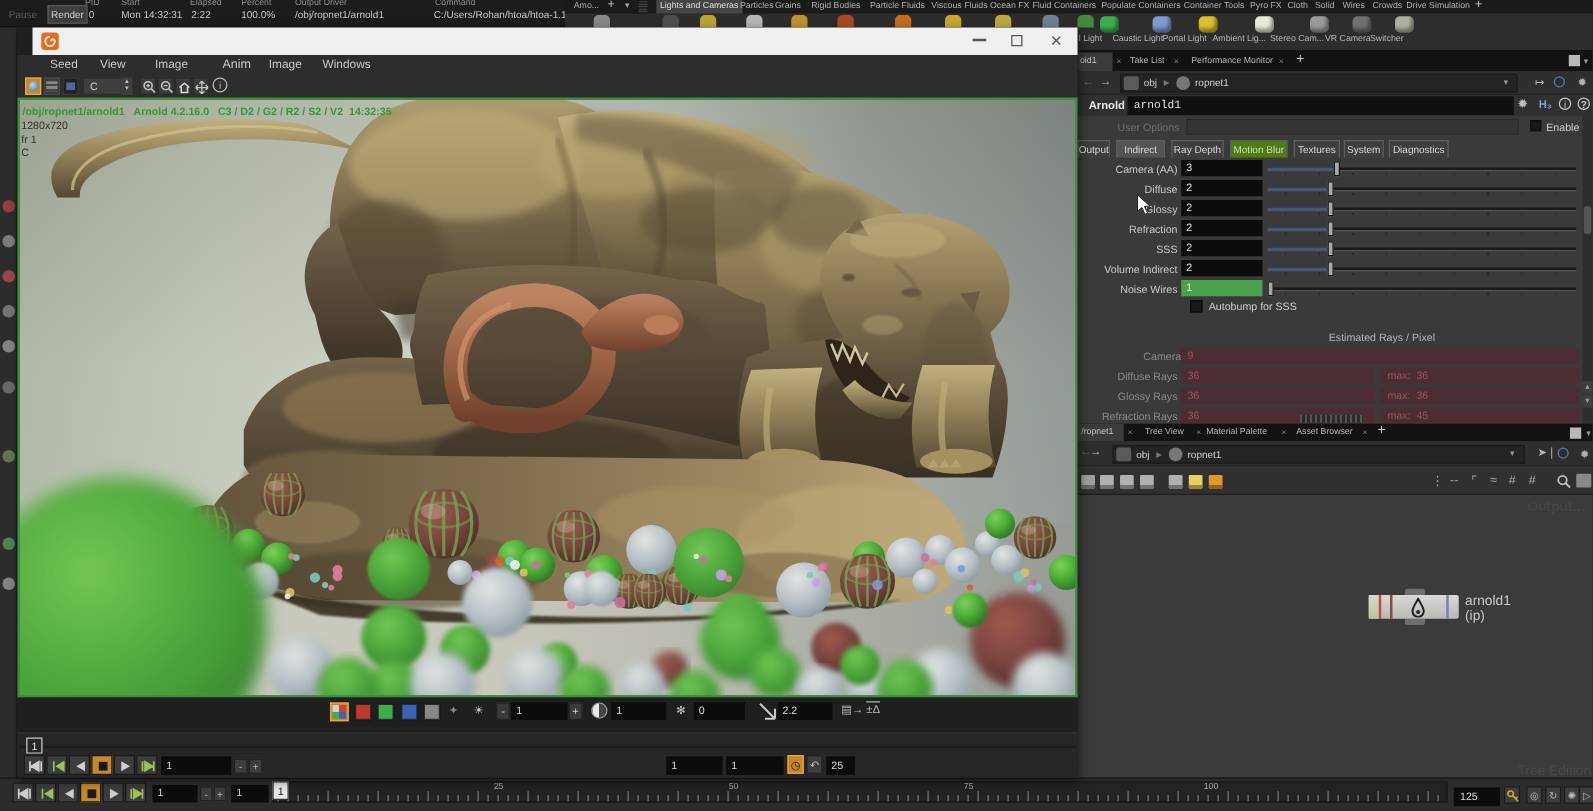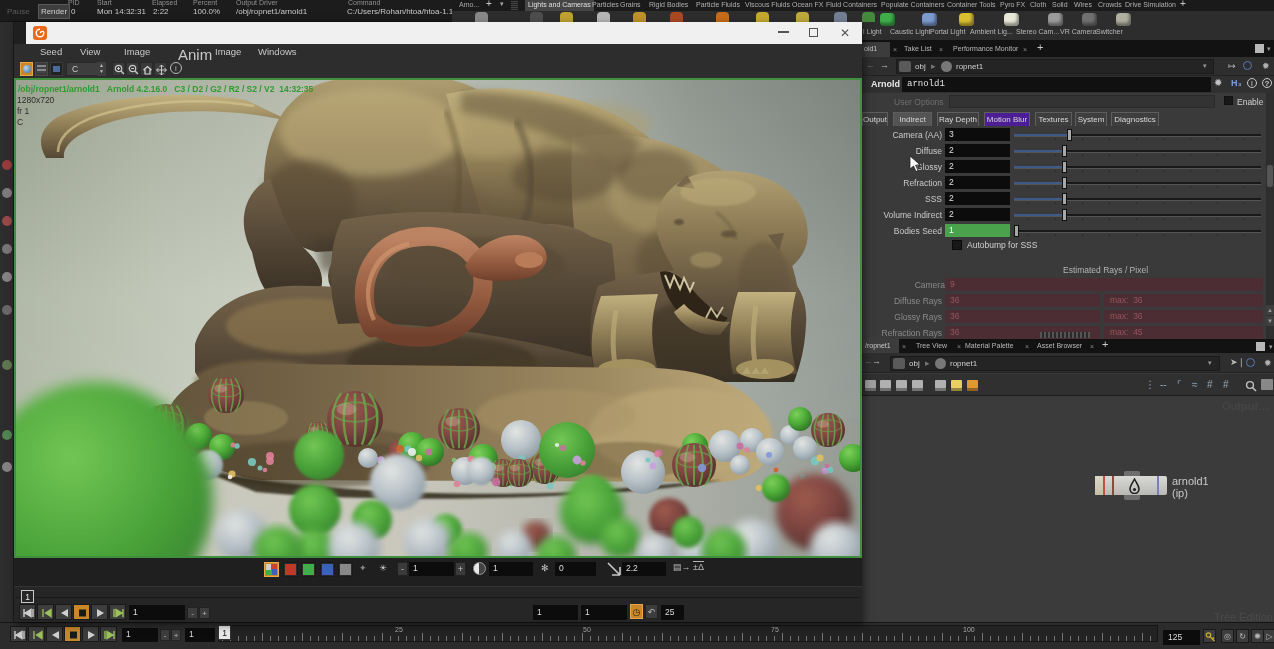--- a/index.html
+++ b/index.html
@@ -104,21 +104,21 @@
 <div class="abs" style="left:1231px;top:78px;font-size:9px;color:#7aa0d8;font-weight:bold;">H₃</div>
 <div class="abs" style="left:1247px;top:78px;width:10px;height:10px;border:1px solid #c8c8c8;border-radius:50%;color:#c8c8c8;font-size:8px;text-align:center;line-height:10px;">i</div>
 <div class="abs" style="left:1262px;top:78px;width:10px;height:10px;border:1px solid #c8c8c8;border-radius:50%;color:#c8c8c8;font-size:8px;text-align:center;line-height:10px;font-weight:bold;">?</div>
 <div class="abs" style="left:894px;top:97px;font-size:8.5px;color:#6e6e6e;">User Options</div>
 <div class="abs" style="left:949px;top:95px;width:266px;height:13px;background:#333;border:1px solid #2a2a2a;"></div>
 <div class="abs" style="left:1224px;top:96px;width:9px;height:9px;background:#181818;border:1px solid #111;"></div>
 <div class="abs" style="left:1237px;top:97px;font-size:8.5px;color:#d0d0d0;">Enable</div>
 <div class="abs" style="left:862px;top:112px;width:26px;height:14px;background:#3e3e3e;border:1px solid #5e5e5e;border-bottom:none;color:#d8d8d8;font-size:8px;text-align:center;padding-top:2px;">Output</div>
 <div class="abs" style="left:893px;top:112px;width:39px;height:14px;background:#545454;border:1px solid #5e5e5e;border-bottom:none;color:#d8d8d8;font-size:8px;text-align:center;padding-top:2px;">Indirect</div>
 <div class="abs" style="left:937px;top:112px;width:42px;height:14px;background:#3e3e3e;border:1px solid #5e5e5e;border-bottom:none;color:#d8d8d8;font-size:8px;text-align:center;padding-top:2px;">Ray Depth</div>
-<div class="abs" style="left:984px;top:112px;width:46px;height:14px;background:#4c1d95;border:1px solid #5e5e5e;border-bottom:none;color:#d8d8d8;font-size:8px;text-align:center;padding-top:2px;">Motion Blur</div>
+<div class="abs" style="left:984px;top:112px;width:46px;height:14px;background:#4d7c0f;border:1px solid #5e5e5e;border-bottom:none;color:#d8d8d8;font-size:8px;text-align:center;padding-top:2px;">Motion Blur</div>
 <div class="abs" style="left:1035px;top:112px;width:37px;height:14px;background:#3e3e3e;border:1px solid #5e5e5e;border-bottom:none;color:#d8d8d8;font-size:8px;text-align:center;padding-top:2px;">Textures</div>
 <div class="abs" style="left:1075px;top:112px;width:32px;height:14px;background:#3e3e3e;border:1px solid #5e5e5e;border-bottom:none;color:#d8d8d8;font-size:8px;text-align:center;padding-top:2px;">System</div>
 <div class="abs" style="left:1111px;top:112px;width:48px;height:14px;background:#3e3e3e;border:1px solid #5e5e5e;border-bottom:none;color:#d8d8d8;font-size:8px;text-align:center;padding-top:2px;">Diagnostics</div>
 <div class="abs" style="left:830px;top:130px;width:112px;text-align:right;font-size:8.5px;color:#cacaca;">Camera (AA)</div>
 <div class="abs" style="left:945px;top:128px;width:65px;height:13px;background:#0c0c0c;color:#e0e0e0;font-size:8.5px;padding:1px 0 0 4px;">3</div>
 <div class="abs" style="left:1014px;top:134px;width:247px;height:2px;background:#191919;box-shadow:0 1px 0 #555;"></div>
 <div class="abs" style="left:1014px;top:134px;width:53.10500000000002px;height:2px;background:#3d5a86;"></div>
 <div class="abs" style="left:1067.105px;top:129px;width:5px;height:12px;background:#a8a8a8;border:1px solid #101010;"></div>
 <div class="abs" style="left:1028px;top:138px;width:227px;height:2px;background:repeating-linear-gradient(90deg,#2a2a2a 0 1px,transparent 1px 27px);"></div>
 <div class="abs" style="left:830px;top:146px;width:112px;text-align:right;font-size:8.5px;color:#cacaca;">Diffuse</div>
@@ -144,21 +144,21 @@
 <div class="abs" style="left:1014px;top:198px;width:247px;height:2px;background:#191919;box-shadow:0 1px 0 #555;"></div>
 <div class="abs" style="left:1014px;top:198px;width:48.164999999999964px;height:2px;background:#3d5a86;"></div>
 <div class="abs" style="left:1062.165px;top:193px;width:5px;height:12px;background:#a8a8a8;border:1px solid #101010;"></div>
 <div class="abs" style="left:1028px;top:202px;width:227px;height:2px;background:repeating-linear-gradient(90deg,#2a2a2a 0 1px,transparent 1px 27px);"></div>
 <div class="abs" style="left:830px;top:210px;width:112px;text-align:right;font-size:8.5px;color:#cacaca;">Volume Indirect</div>
 <div class="abs" style="left:945px;top:208px;width:65px;height:13px;background:#0c0c0c;color:#e0e0e0;font-size:8.5px;padding:1px 0 0 4px;">2</div>
 <div class="abs" style="left:1014px;top:214px;width:247px;height:2px;background:#191919;box-shadow:0 1px 0 #555;"></div>
 <div class="abs" style="left:1014px;top:214px;width:48.164999999999964px;height:2px;background:#3d5a86;"></div>
 <div class="abs" style="left:1062.165px;top:209px;width:5px;height:12px;background:#a8a8a8;border:1px solid #101010;"></div>
 <div class="abs" style="left:1028px;top:218px;width:227px;height:2px;background:repeating-linear-gradient(90deg,#2a2a2a 0 1px,transparent 1px 27px);"></div>
-<div class="abs" style="left:830px;top:226px;width:112px;text-align:right;font-size:8.5px;color:#cacaca;">Bodies Seed</div>
+<div class="abs" style="left:830px;top:226px;width:112px;text-align:right;font-size:8.5px;color:#cacaca;">Noise Wires</div>
 <div class="abs" style="left:945px;top:224px;width:65px;height:13px;background:#4aa24d;color:#fff;font-size:8.5px;padding:1px 0 0 4px;">1</div>
 <div class="abs" style="left:1014px;top:230px;width:247px;height:2px;background:#191919;box-shadow:0 1px 0 #555;"></div>
 <div class="abs" style="left:1014.0px;top:225px;width:5px;height:12px;background:#a8a8a8;border:1px solid #101010;"></div>
 <div class="abs" style="left:1028px;top:234px;width:227px;height:2px;background:repeating-linear-gradient(90deg,#2a2a2a 0 1px,transparent 1px 27px);"></div>
 <svg class="abs" style="left:908px;top:155px;" width="14" height="18">
       <path d="M2,1 L2,14 L5.5,11 L8,16.5 L10,15.5 L7.6,10.2 L12,9.8 Z" fill="#fff" stroke="#222" stroke-width="0.8"></path>
     </svg>
 <div class="abs" style="left:952px;top:240px;width:10px;height:10px;background:#181818;border:1px solid #0a0a0a;"></div>
 <div class="abs" style="left:967px;top:240px;font-size:8.5px;color:#d0d0d0;">Autobump for SSS</div>
 <div class="abs" style="left:1063px;top:265px;font-size:8.5px;color:#b4b4b4;">Estimated Rays / Pixel</div>
@@ -412,21 +412,21 @@
 <svg class="abs" style="left:33px;top:26px;" width="14" height="14">
       <path d="M7,3.2 a3.8,3.8 0 1 0 3.8,3.8 M10.8,7 a1.6,1.6 0 1 0 -3.2,0" fill="none" stroke="#fff" stroke-width="1.4"></path>
     </svg>
 <div class="abs" style="left:778px;top:31px;width:11px;height:2px;background:#555;"></div>
 <div class="abs" style="left:809px;top:28px;width:9px;height:9px;border:1.5px solid #555;"></div>
 <div class="abs" style="left:840px;top:26px;font-size:12px;color:#555;">✕</div>
 <div class="abs" style="left:14px;top:44px;width:848px;height:16px;background:#2d2d2d;"></div>
 <div class="abs" style="left:40px;top:46px;font-size:9.5px;color:#c9c9c9;">Seed</div>
 <div class="abs" style="left:80px;top:46px;font-size:9.5px;color:#c9c9c9;">View</div>
 <div class="abs" style="left:124px;top:46px;font-size:9.5px;color:#c9c9c9;">Image</div>
-<div class="abs" style="left:178px;top:46px;font-size:15px;color:#c9c9c9;">Anim</div>
+<div class="abs" style="left:178px;top:46px;font-size:10px;color:#c9c9c9;">Anim</div>
 <div class="abs" style="left:215px;top:46px;font-size:9.5px;color:#c9c9c9;">Image</div>
 <div class="abs" style="left:258px;top:46px;font-size:9.5px;color:#c9c9c9;">Windows</div>
 <div class="abs" style="left:14px;top:60px;width:848px;height:18px;background:#2d2d2d;"></div>
 <div class="abs" style="left:20px;top:62px;width:13px;height:14px;background:#c8882a;border:1px solid #e8a84a;"></div>
 <div class="abs" style="left:23px;top:65px;width:8px;height:8px;background:radial-gradient(circle at 35% 35%,#b8d8f0,#3a6a9a);border-radius:50%;"></div>
 <div class="abs" style="left:35px;top:62px;width:13px;height:14px;background:#3a3a3a;border:1px solid #4a4a4a;"></div>
 <div class="abs" style="left:37px;top:65px;width:9px;height:8px;background:repeating-linear-gradient(#888 0 2px,#444 2px 4px);"></div>
 <div class="abs" style="left:50px;top:62px;width:13px;height:14px;background:#222;border:1px solid #3a3a3a;"></div>
 <div class="abs" style="left:53px;top:66px;width:7px;height:6px;background:#4a6a9a;"></div>
 <div class="abs" style="left:66px;top:62px;width:34px;height:14px;background:#3e3e3e;border:1px solid #2a2a2a;color:#ccc;font-size:8.5px;padding:1px 0 0 5px;">C</div>

